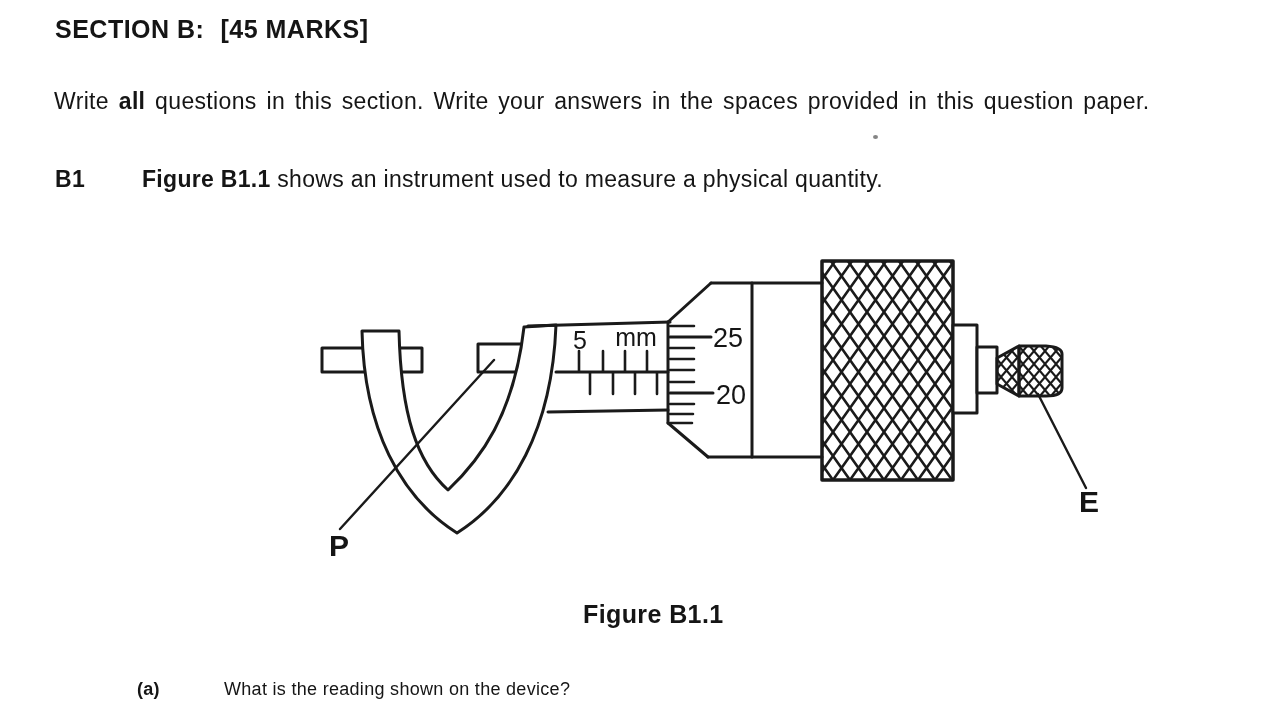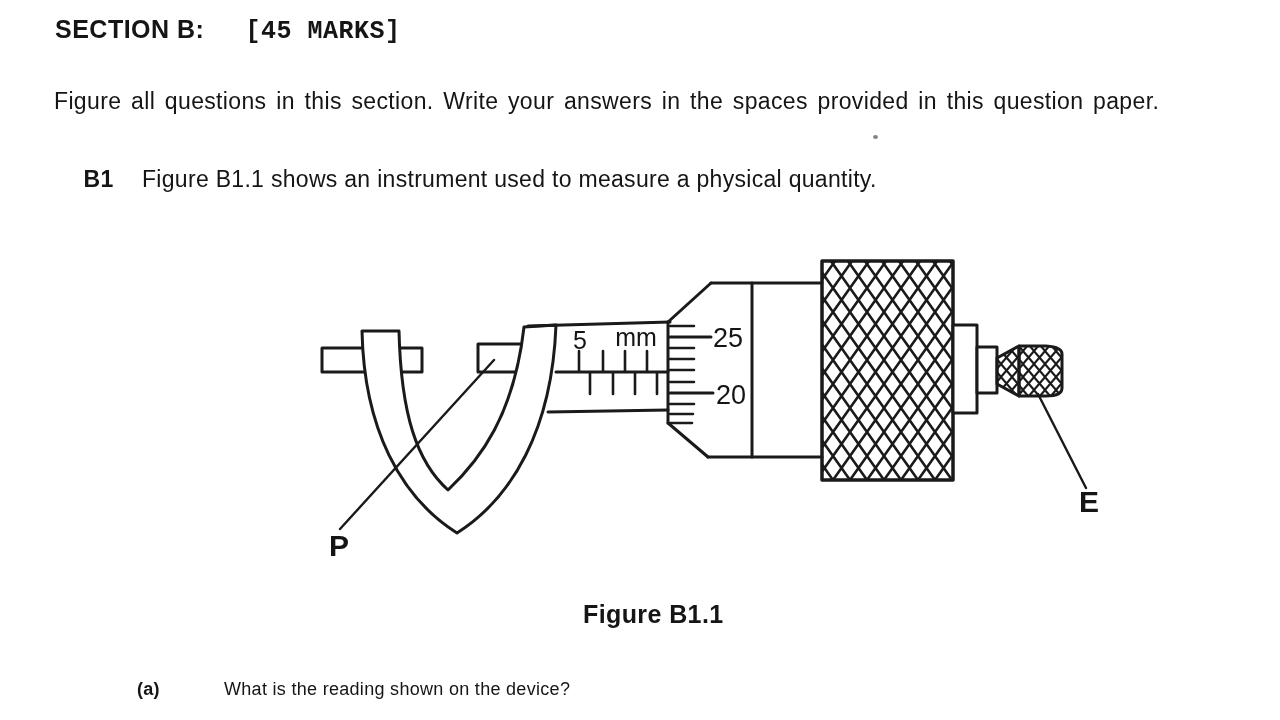--- a/index.html
+++ b/index.html
@@ -3,42 +3,42 @@
 <meta charset="utf-8">
 <style>
   html,body{margin:0;padding:0;}
   body{
     width:1280px;height:720px;position:relative;overflow:hidden;
     background:#ffffff;color:#151515;
     font-family:"Liberation Sans", sans-serif;
     -webkit-font-smoothing:antialiased;
   }
   .abs{position:absolute;white-space:nowrap;}
-  .b{font-weight:400;}
+  .b{font-weight:700;}
   .hdr{left:55px;top:15px;font-size:25px;font-weight:700;letter-spacing:.5px;}
-  .hdr .marks{margin-left:41px;font-family:Liberation Mono, monospace;}
+  .hdr .marks{margin-left:16px;}
   .para{left:54px;top:88px;font-size:23px;letter-spacing:.35px;word-spacing:3px;}
-  .qrow{left:55px;top:166px;font-size:23px;letter-spacing:.3px;text-align:center;}
+  .qrow{left:55px;top:166px;font-size:23px;letter-spacing:.3px;}
   .qnum{display:inline-block;width:87px;font-weight:700;}
   .caption{left:583px;top:600px;font-size:25px;font-weight:700;letter-spacing:.4px;}
   .parta{left:137px;top:679px;font-size:18px;letter-spacing:.3px;}
   .plabel{display:inline-block;width:87px;font-weight:700;}
   .artifact-dot{left:873px;top:135px;width:5px;height:4px;background:#6f6f6f;border-radius:50%;opacity:.85;}
   svg{position:absolute;left:0;top:0;}
   svg text{font-family:"Liberation Sans", sans-serif;fill:#151515;}
 </style>
 </head>
 <body>
 
 <div class="abs hdr">
   <span>SECTION B:</span><span class="marks">[45 MARKS]</span>
 </div>
 
 <div class="abs para">
-  <span>Figure </span><span class="b">all</span><span> questions in this section. Write your answers in the spaces provided in this question paper.</span>
+  <span>Write </span><span class="b">all</span><span> questions in this section. Write your answers in the spaces provided in this question paper.</span>
 </div>
 
 <div class="abs artifact-dot"></div>
 
 <div class="abs qrow">
   <span class="qnum">B1</span><span class="b">Figure B1.1</span><span> shows an instrument used to measure a physical quantity.</span>
 </div>
 
 <svg width="1280" height="720" viewBox="0 0 1280 720">
   <defs>

